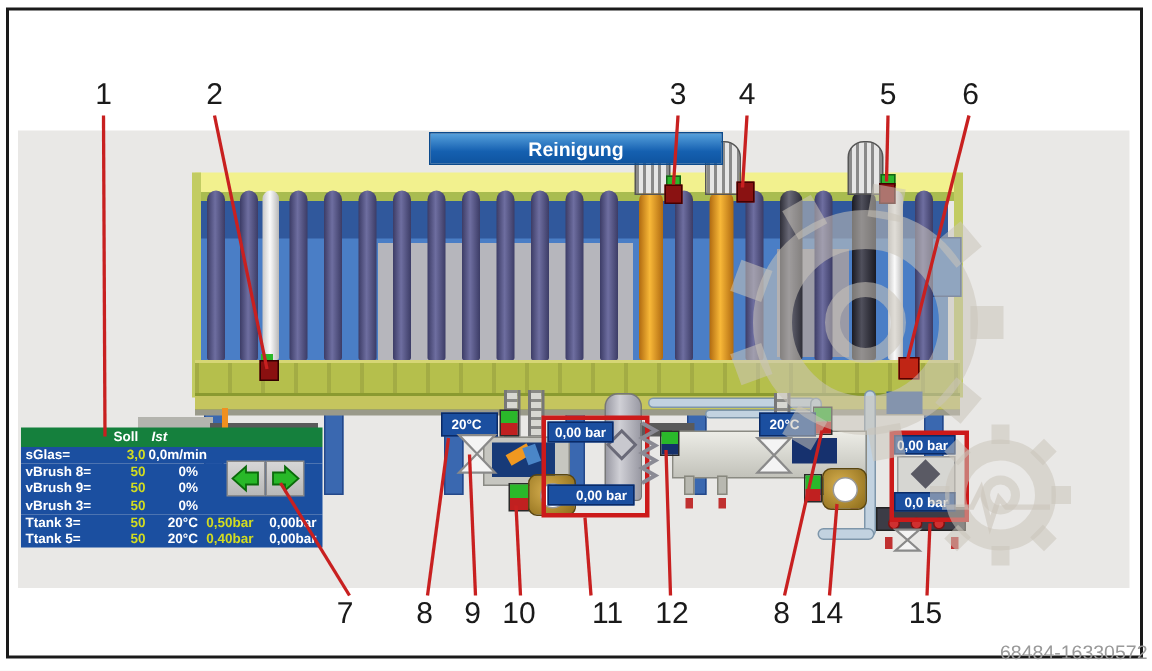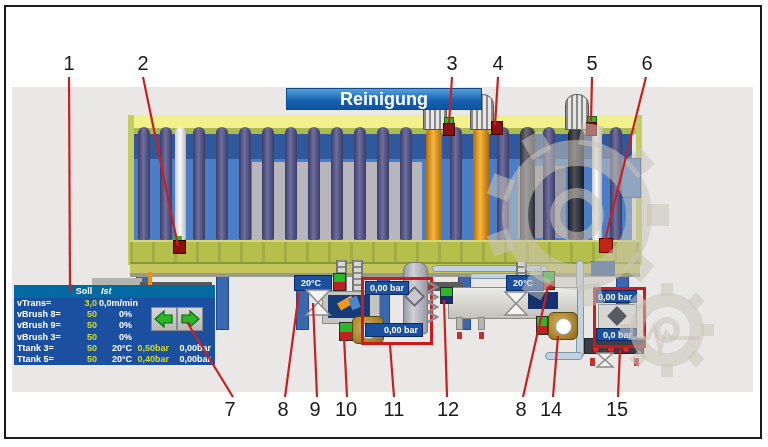--- a/index.html
+++ b/index.html
@@ -5,25 +5,25 @@
   html,body{margin:0;padding:0;background:#fff;}
   .stage{position:relative;width:768px;height:447px;background:#ffffff;overflow:hidden;
          font-family:"Liberation Sans",sans-serif;}
   .abs{position:absolute;}
   
   .frame{left:4px;top:5px;width:754px;height:430px;border:2px solid #1a1a1a;z-index:40;pointer-events:none;}
   .panel{left:12px;top:87px;width:741px;height:305px;background:#e9e8e6;z-index:0;}
   
   .banner{left:286px;top:88px;width:194px;height:20px;z-index:12;
           background:linear-gradient(#56a0dc,#1560b0 60%,#0f54a0);border:1px solid #0c4a8c;
-          color:#fff;font-weight:bold;font-size:18px;display:flex;align-items:center;justify-content:center;}
+          color:#fff;font-weight:bold;font-size:13px;display:flex;align-items:center;justify-content:center;}
   
   .hmi-table{left:14px;top:285px;z-index:14;font-size:9px;font-weight:bold;color:#fff;}
   .hmi-row{display:flex;height:11.2px;line-height:11.2px;background:#1b4fa0;}
-  .hmi-row.hdr{height:13px;line-height:13px;background:#0369a1;}
+  .hmi-row.hdr{height:13px;line-height:13px;background:#15803d;}
   .c-label{width:54px;padding-left:3px;text-align:left;}
   .c-soll{width:26px;text-align:right;padding-right:2px;color:#d2dc20;}
   .c-ist{width:33px;text-align:right;padding-right:3px;}
   .c-barsoll{width:34px;text-align:right;color:#d2dc20;}
   .c-barist{width:42px;text-align:right;padding-right:4px;}
   .hdr .c-soll{color:#fff;text-align:center;padding-right:0;}
   .hdr .c-ist{text-align:left;padding-left:4px;font-style:italic;}
   
   .bluelabel{background:#1b4fa0;border:1px solid #0a2a66;color:#fff;font-size:9px;font-weight:bold;
              display:flex;align-items:center;justify-content:flex-end;padding-right:4px;z-index:14;box-sizing:border-box;}
@@ -207,21 +207,21 @@
 
   <div class="abs banner">Reinigung</div>
 
   <div class="abs hmi-table" id="hmi-table">
       <div class="hmi-row hdr">
         <span class="c-label"></span>
 <span class="c-soll">Soll</span>
 <span class="c-ist">Ist</span>
       </div>
       <div class="hmi-row">
-        <span class="c-label">vTrans=</span>
+        <span class="c-label">sGlas=</span>
   <span class="c-soll">3,0</span>
   <span class="c-ist">0,0m/min</span>
       </div>
       <div class="hmi-row">
         <span class="c-label">vBrush 8=</span>
   <span class="c-soll">50</span>
   <span class="c-ist">0%</span>
       </div>
       <div class="hmi-row">
         <span class="c-label">vBrush 9=</span>
@@ -295,21 +295,22 @@
       <div class="abs callout-num" style="left: 69px; top: 52px;">1</div>
       <div class="abs callout-num" style="left: 143px; top: 52px;">2</div>
       <div class="abs callout-num" style="left: 452px; top: 52px;">3</div>
       <div class="abs callout-num" style="left: 498px; top: 52px;">4</div>
       <div class="abs callout-num" style="left: 592px; top: 52px;">5</div>
       <div class="abs callout-num" style="left: 647px; top: 52px;">6</div>
       <div class="abs callout-num" style="left: 230px; top: 398px;">7</div>
       <div class="abs callout-num" style="left: 283px; top: 398px;">8</div>
       <div class="abs callout-num" style="left: 315px; top: 398px;">9</div>
       <div class="abs callout-num" style="left: 346px; top: 398px; text-align: center;">10</div>
-      <div class="abs callout-num" style="left: 394px; top: 398px;">11</div>
+      <div class="abs callout-num" style="left: 405px; top: 398px;">11</div>
       <div class="abs callout-num" style="left: 448px; top: 398px;">12</div>
       <div class="abs callout-num" style="left: 521px; top: 398px;">8</div>
       <div class="abs callout-num" style="left: 551px; top: 398px;">14</div>
       <div class="abs callout-num" style="left: 617px; top: 398px;">15</div>
     </div>
 
   <div class="abs frame"></div>
+  <div class="abs wm-text">68484-16330572</div>
 </div>
 
 </body></html>

